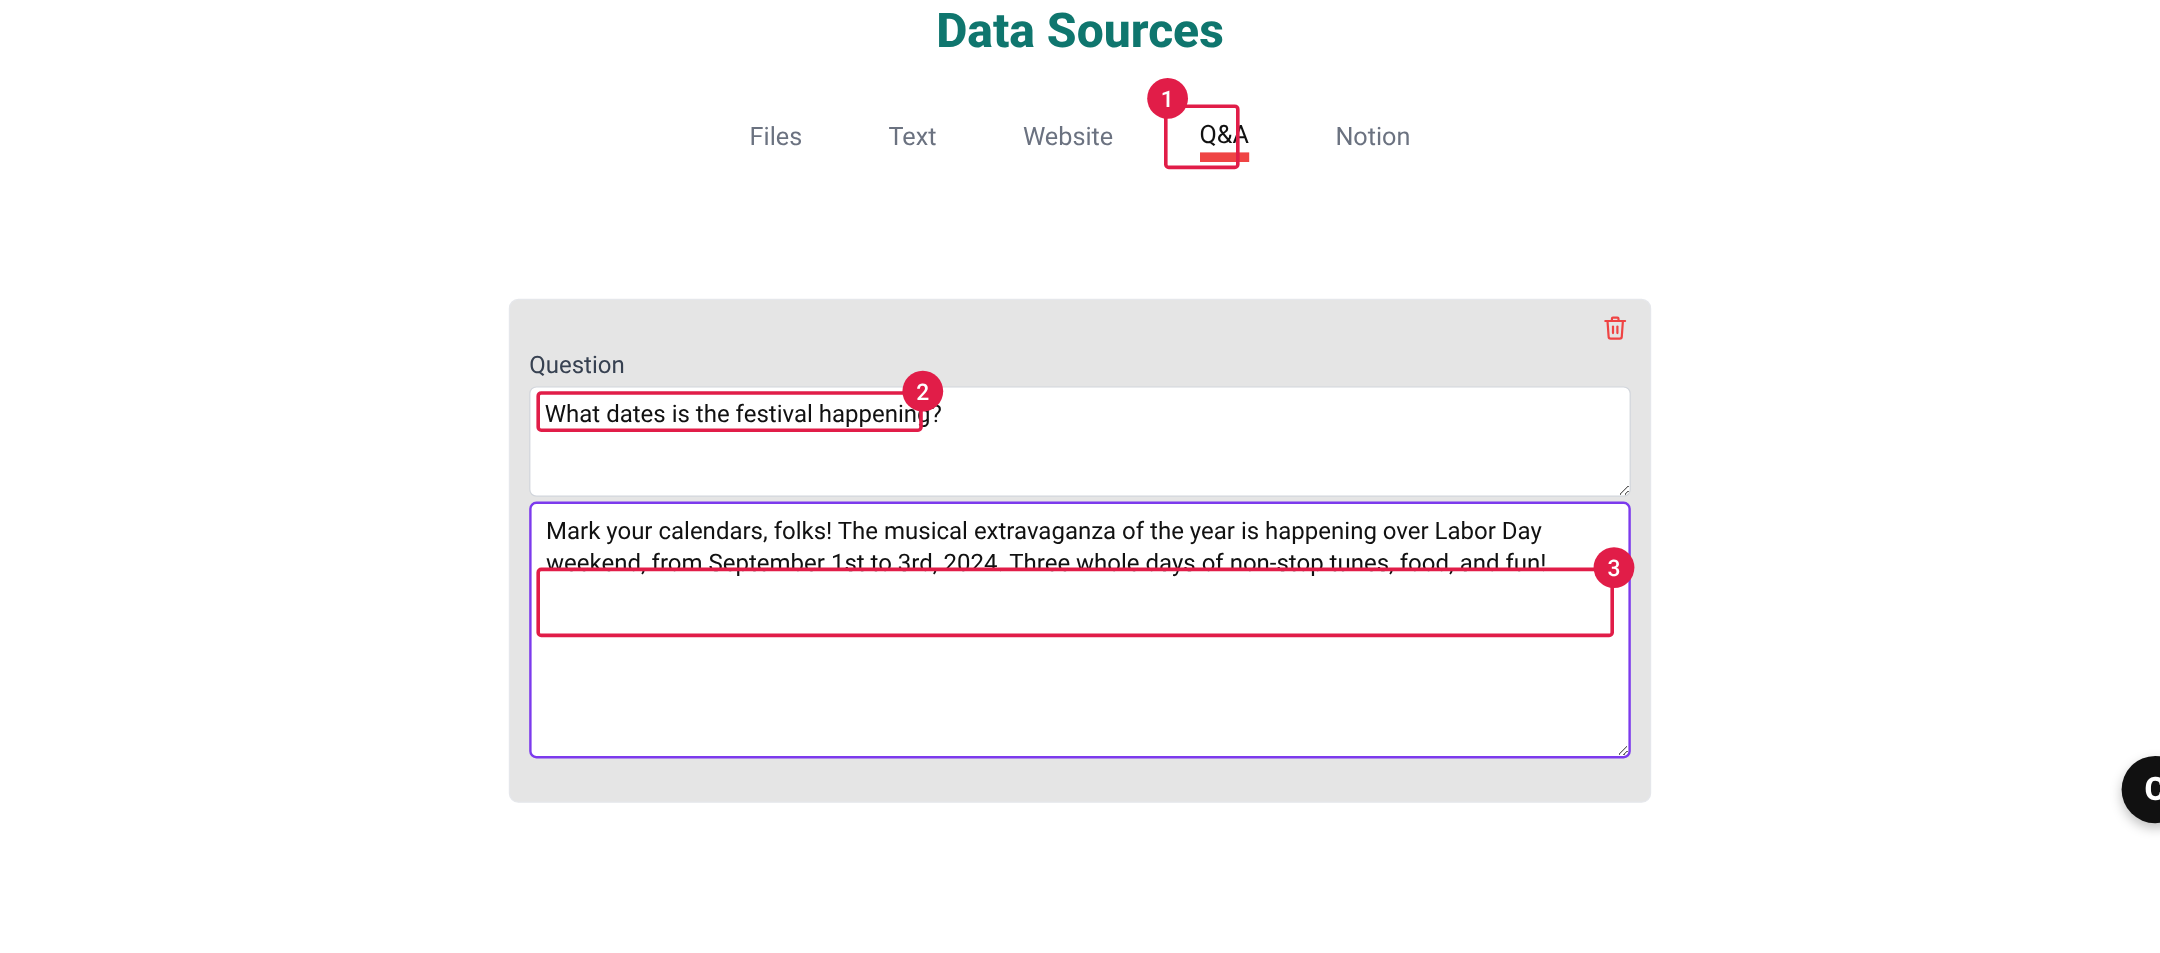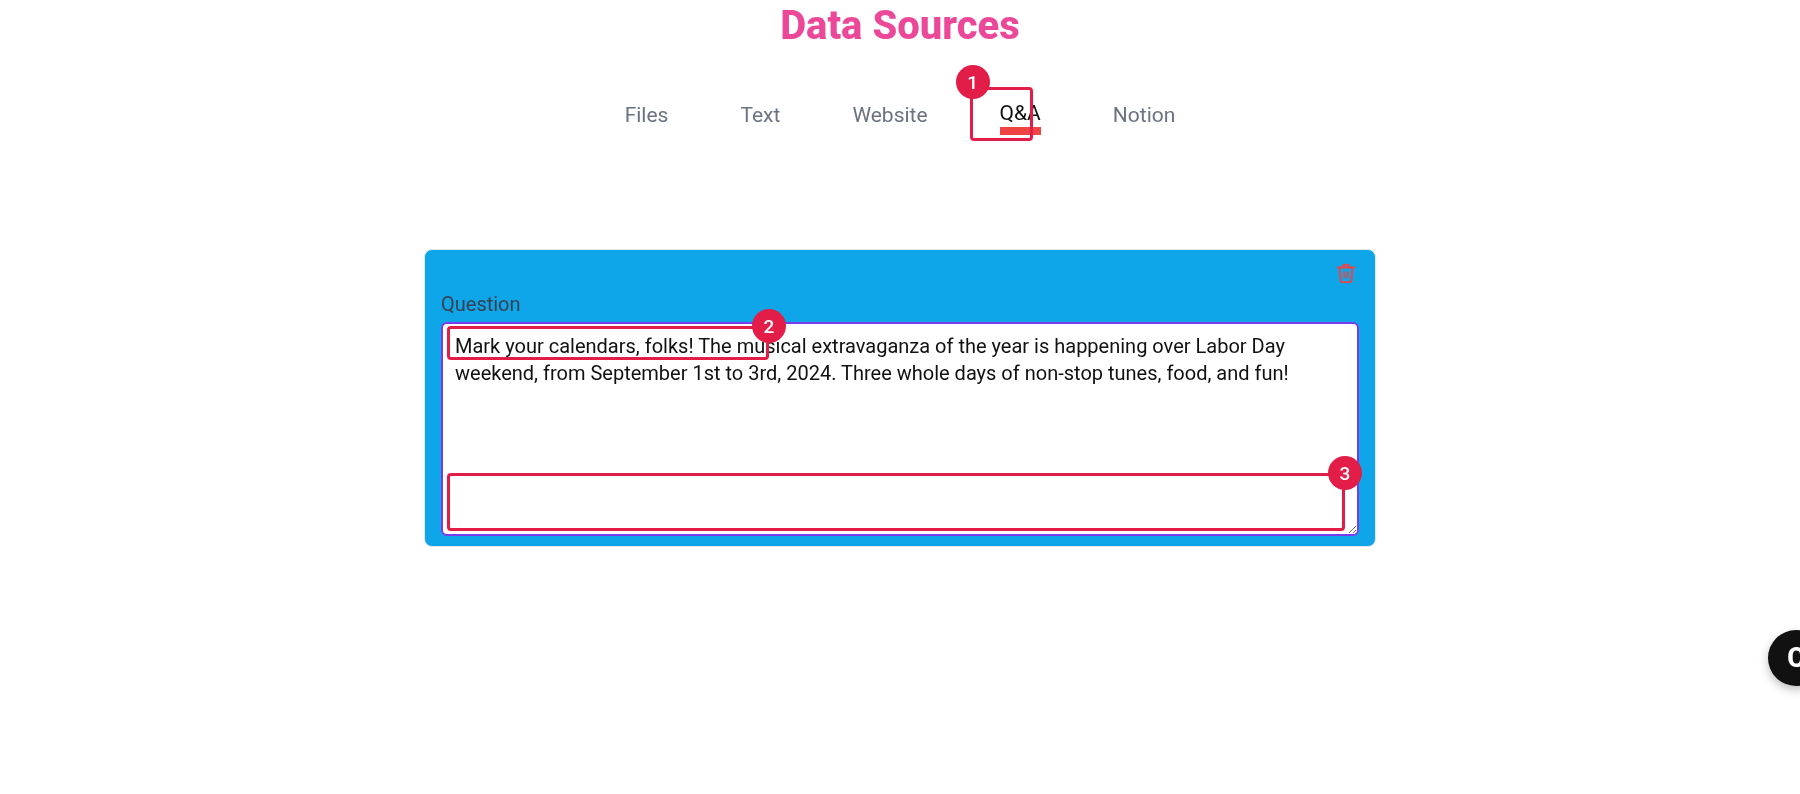--- a/index.html
+++ b/index.html
@@ -13,21 +13,21 @@
       color: #111;
       width: 1800px;
       height: 794px;
       overflow: hidden;
       position: relative;
     }
     .page-title {
       text-align: center;
       font-size: 40px;
       font-weight: 800;
-      color: #ec4899;
+      color: #0f766e;
       margin-top: 2px;
     }
     .tabs {
       display: flex;
       justify-content: center;
       gap: 72px;
       margin-top: 52px;
       font-size: 21px;
       color: #6b7280;
     }
@@ -62,23 +62,23 @@
       border: 3px solid #e11d48;
       border-radius: 4px;
       pointer-events: none;
       z-index: 40;
     }
     .card {
       width: 952px;
       margin: 120px auto 0;
       border: 1px solid #e5e7eb;
       border-radius: 8px;
-      padding: 12px 16px 6px;
+      padding: 12px 16px 32px;
       position: relative;
-      background: #0ea5e9;
+      background: #e5e5e5;
     }
     .trash-row {
       display: flex;
       justify-content: flex-end;
       padding-right: 2px;
       height: 28px;
     }
     .trash-icon {
       width: 22px;
       height: 22px;
@@ -149,20 +149,23 @@
     <svg class="trash-icon" viewBox="0 0 24 24" fill="none" stroke="currentColor" stroke-width="2" stroke-linecap="round" stroke-linejoin="round">
       <polyline points="3 6 5 6 21 6"></polyline>
       <path d="M19 6l-1 14a2 2 0 0 1-2 2H8a2 2 0 0 1-2-2L5 6"></path>
       <path d="M10 11v6"></path>
       <path d="M14 11v6"></path>
       <path d="M9 6V4a1 1 0 0 1 1-1h4a1 1 0 0 1 1 1v2"></path>
     </svg>
   </div>
 
   <div class="field-label">Question</div>
+  <div style="position:relative;">
+    <textarea class="question-area" id="question-area" style="">What dates is the festival happening?</textarea>
+  </div>
 
   <div style="position:relative;">
     <textarea class="answer-area" id="answer-area" style="">Mark your calendars, folks! The musical extravaganza of the year is happening over Labor Day weekend, from September 1st to 3rd, 2024. Three whole days of non-stop tunes, food, and fun!</textarea>
   </div>
 </div>
 
 <div class="highlight-box" id="hl-tab" style="left: 969.609px; top: 87px; width: 63.2188px; height: 54px;"></div>
 <div class="badge" id="badge1" style="left: 955.609px; top: 65px;">1</div>
 
 <div class="highlight-box" id="hl-question" style="left: 447px; top: 326px; width: 322px; height: 34px;"></div>

